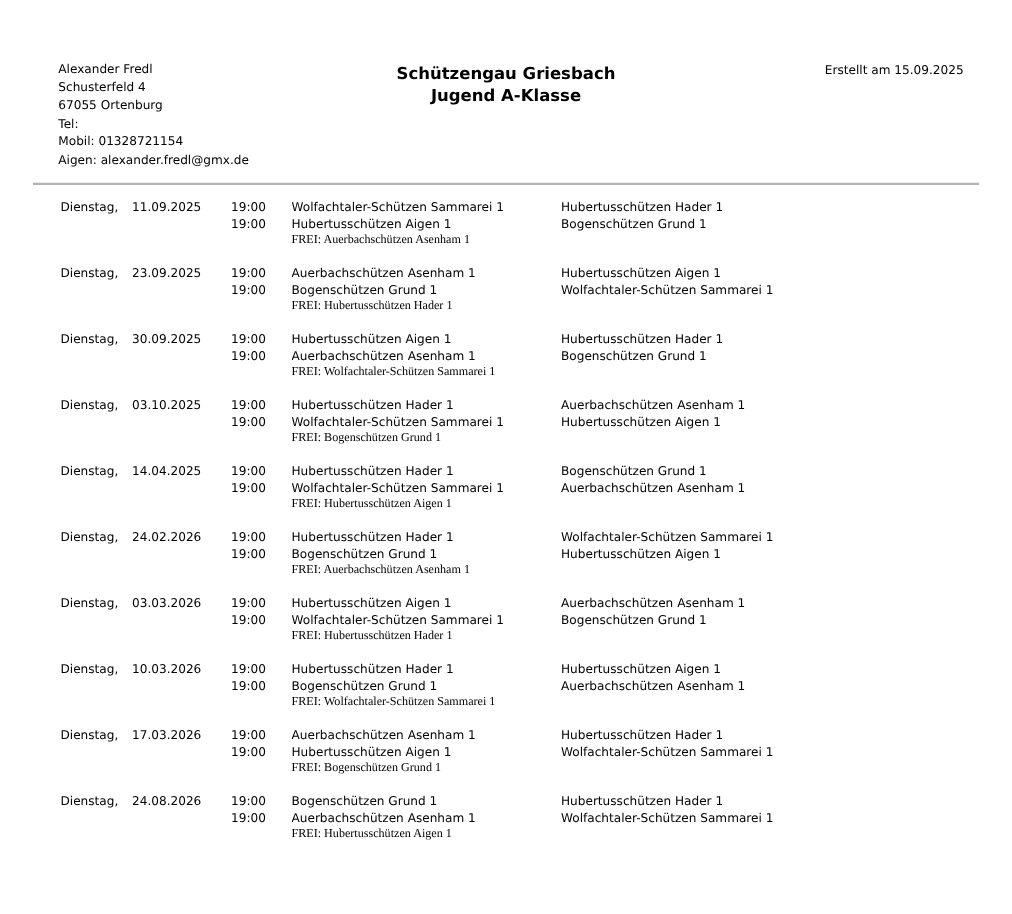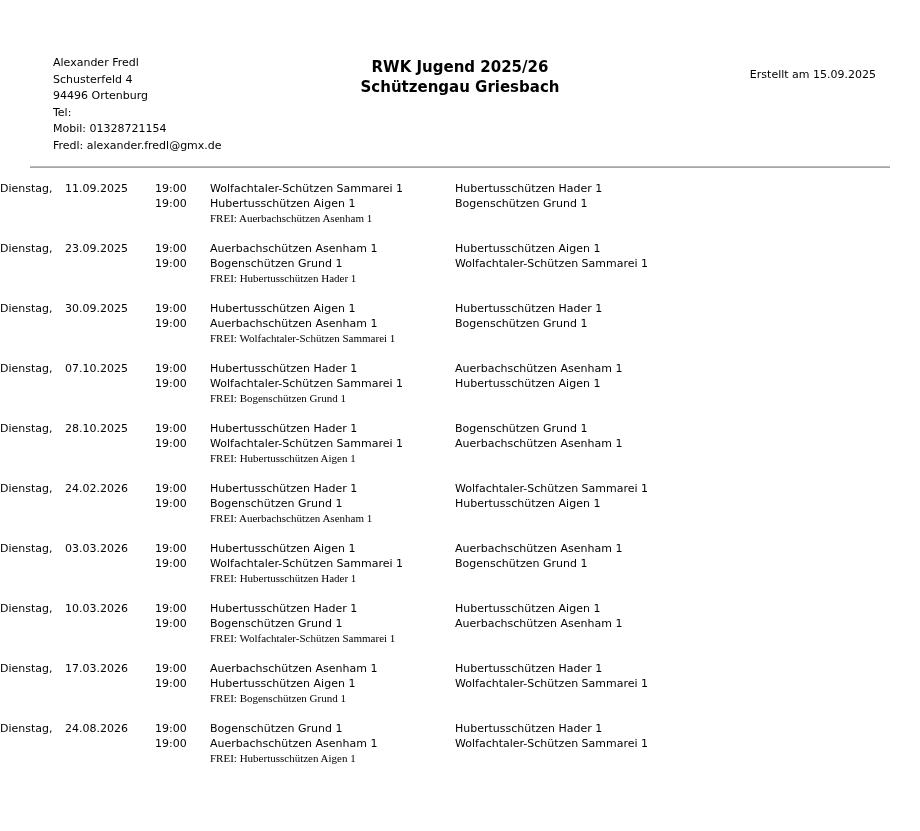--- a/index.html
+++ b/index.html
@@ -31,40 +31,41 @@
     top: 57px;
     text-align: center;
     font-size: 15px;
     font-weight: bold;
     line-height: 20px;
     color: #000;
   }
   .created {
     position: absolute;
     right: 44px;
-    top: 67px;
+    top: 56px;
     font-size: 11px;
     line-height: 15px;
     color: #000;
   }
   .divider {
     position: absolute;
     left: 30px;
     right: 30px;
     top: 166px;
     height: 2px;
     border: none;
     background: linear-gradient(180deg, #c6c6c6, #9a9a9a);
   }
   
   .schedule {
     position: absolute;
     left: 0;
     right: 0;
     top: 181px;
+    padding-left: 55px;
     padding-right: 30px;
     font-size: 11px;
     line-height: 15px;
   }
   .row { margin-bottom: 15px; }
   .line {
     display: grid;
     grid-template-columns: 65px 90px 55px 245px 1fr;
   }
   .line span {
@@ -74,29 +75,29 @@
   .c-free { grid-column: 4 / 6; font-family: Liberation Serif, serif; }
 </style>
 </head>
 <body>
 
 <div class="page">
 
   <div class="contact">
     <div>Alexander Fredl</div>
     <div>Schusterfeld 4</div>
-    <div>94496 Ortenburg</div>
+    <div>67055 Ortenburg</div>
     <div>Tel:</div>
     <div>Mobil: 01328721154</div>
-    <div>Fredl: alexander.fredl@gmx.de</div>
+    <div>Aigen: alexander.fredl@gmx.de</div>
   </div>
 
   <div class="title-block">
-    <div>RWK Jugend 2025/26</div>
     <div>Schützengau Griesbach</div>
+    <div>Jugend A-Klasse</div>
   </div>
 
   <div class="created">Erstellt am 15.09.2025</div>
 
   <hr class="divider">
 
   <div class="schedule">
       <div class="row">
         <div class="line">
           <span class="c-day">Dienstag,</span>
@@ -159,21 +160,21 @@
         <div class="line">
           <span class="c-day"></span>
           <span class="c-date"></span>
           <span class="c-time"></span>
           <span class="c-free">FREI: Wolfachtaler-Schützen Sammarei 1</span>
         </div>
       </div>
       <div class="row">
         <div class="line">
           <span class="c-day">Dienstag,</span>
-          <span class="c-date">07.10.2025</span>
+          <span class="c-date">03.10.2025</span>
           <span class="c-time">19:00</span>
           <span class="c-home">Hubertusschützen Hader 1</span>
           <span class="c-away">Auerbachschützen Asenham 1</span>
         </div>
         <div class="line">
           <span class="c-day"></span>
           <span class="c-date"></span>
           <span class="c-time">19:00</span>
           <span class="c-home">Wolfachtaler-Schützen Sammarei 1</span>
           <span class="c-away">Hubertusschützen Aigen 1</span>
@@ -181,21 +182,21 @@
         <div class="line">
           <span class="c-day"></span>
           <span class="c-date"></span>
           <span class="c-time"></span>
           <span class="c-free">FREI: Bogenschützen Grund 1</span>
         </div>
       </div>
       <div class="row">
         <div class="line">
           <span class="c-day">Dienstag,</span>
-          <span class="c-date">28.10.2025</span>
+          <span class="c-date">14.04.2025</span>
           <span class="c-time">19:00</span>
           <span class="c-home">Hubertusschützen Hader 1</span>
           <span class="c-away">Bogenschützen Grund 1</span>
         </div>
         <div class="line">
           <span class="c-day"></span>
           <span class="c-date"></span>
           <span class="c-time">19:00</span>
           <span class="c-home">Wolfachtaler-Schützen Sammarei 1</span>
           <span class="c-away">Auerbachschützen Asenham 1</span>

